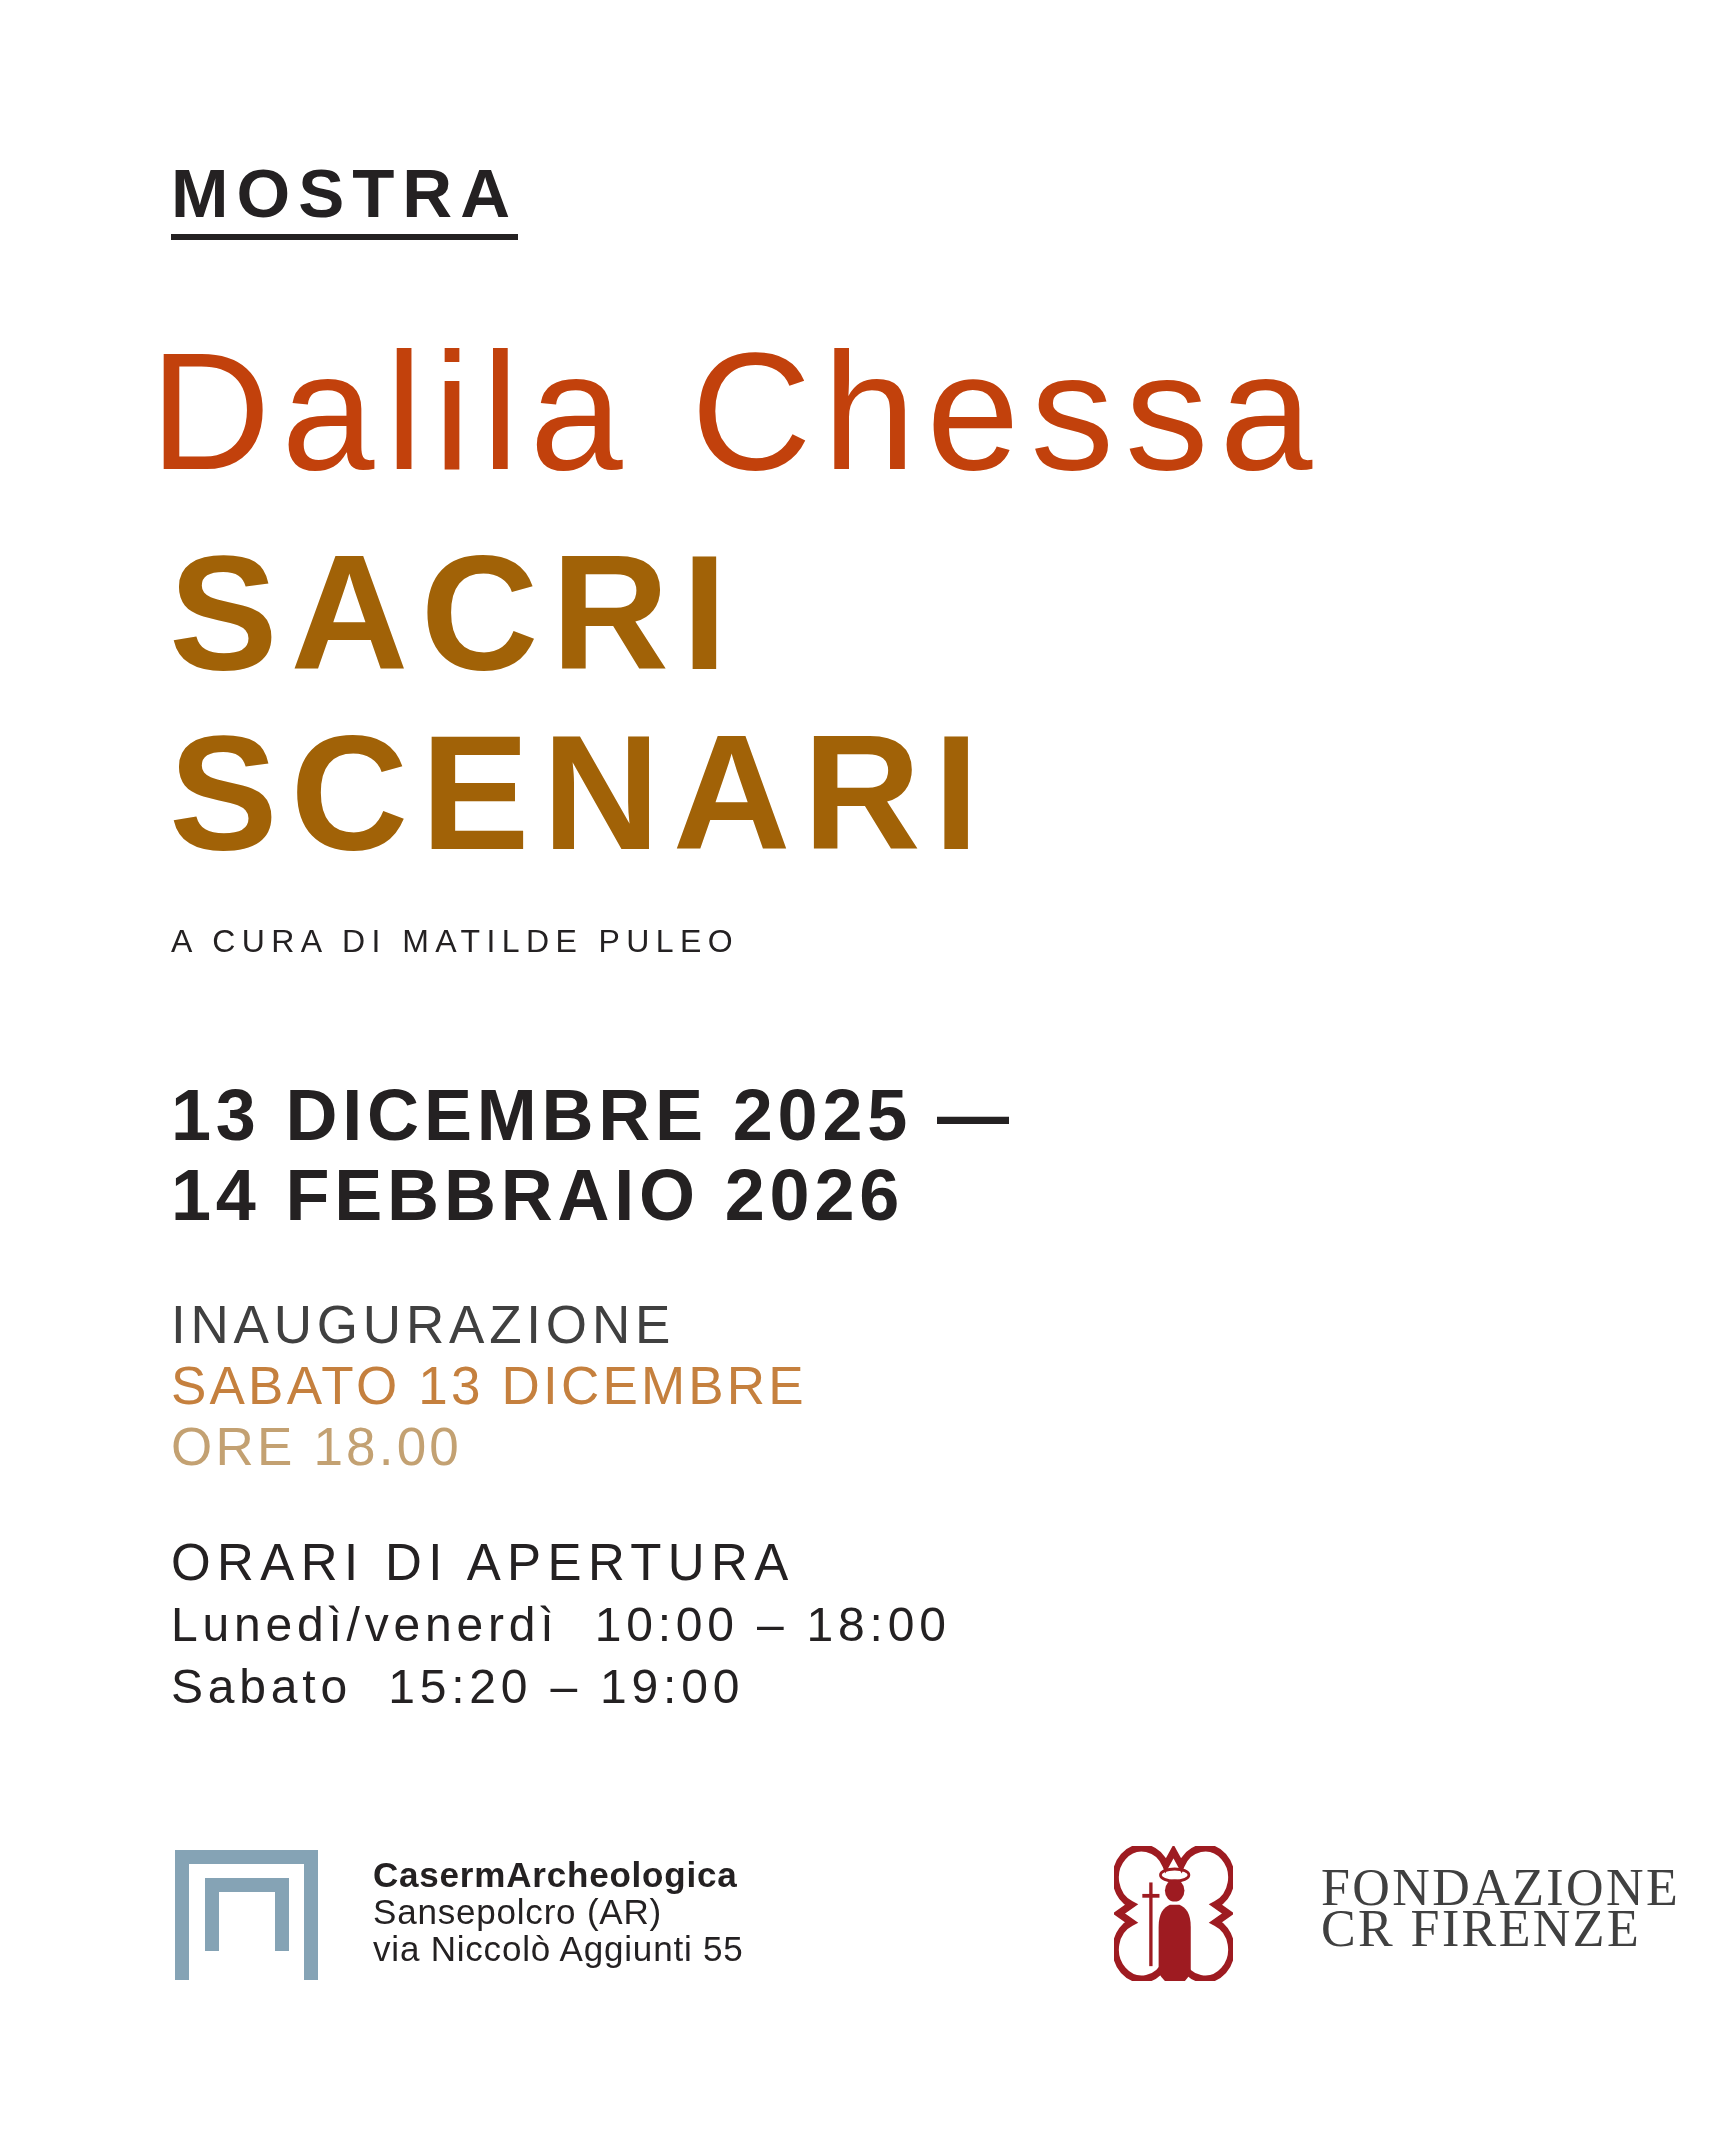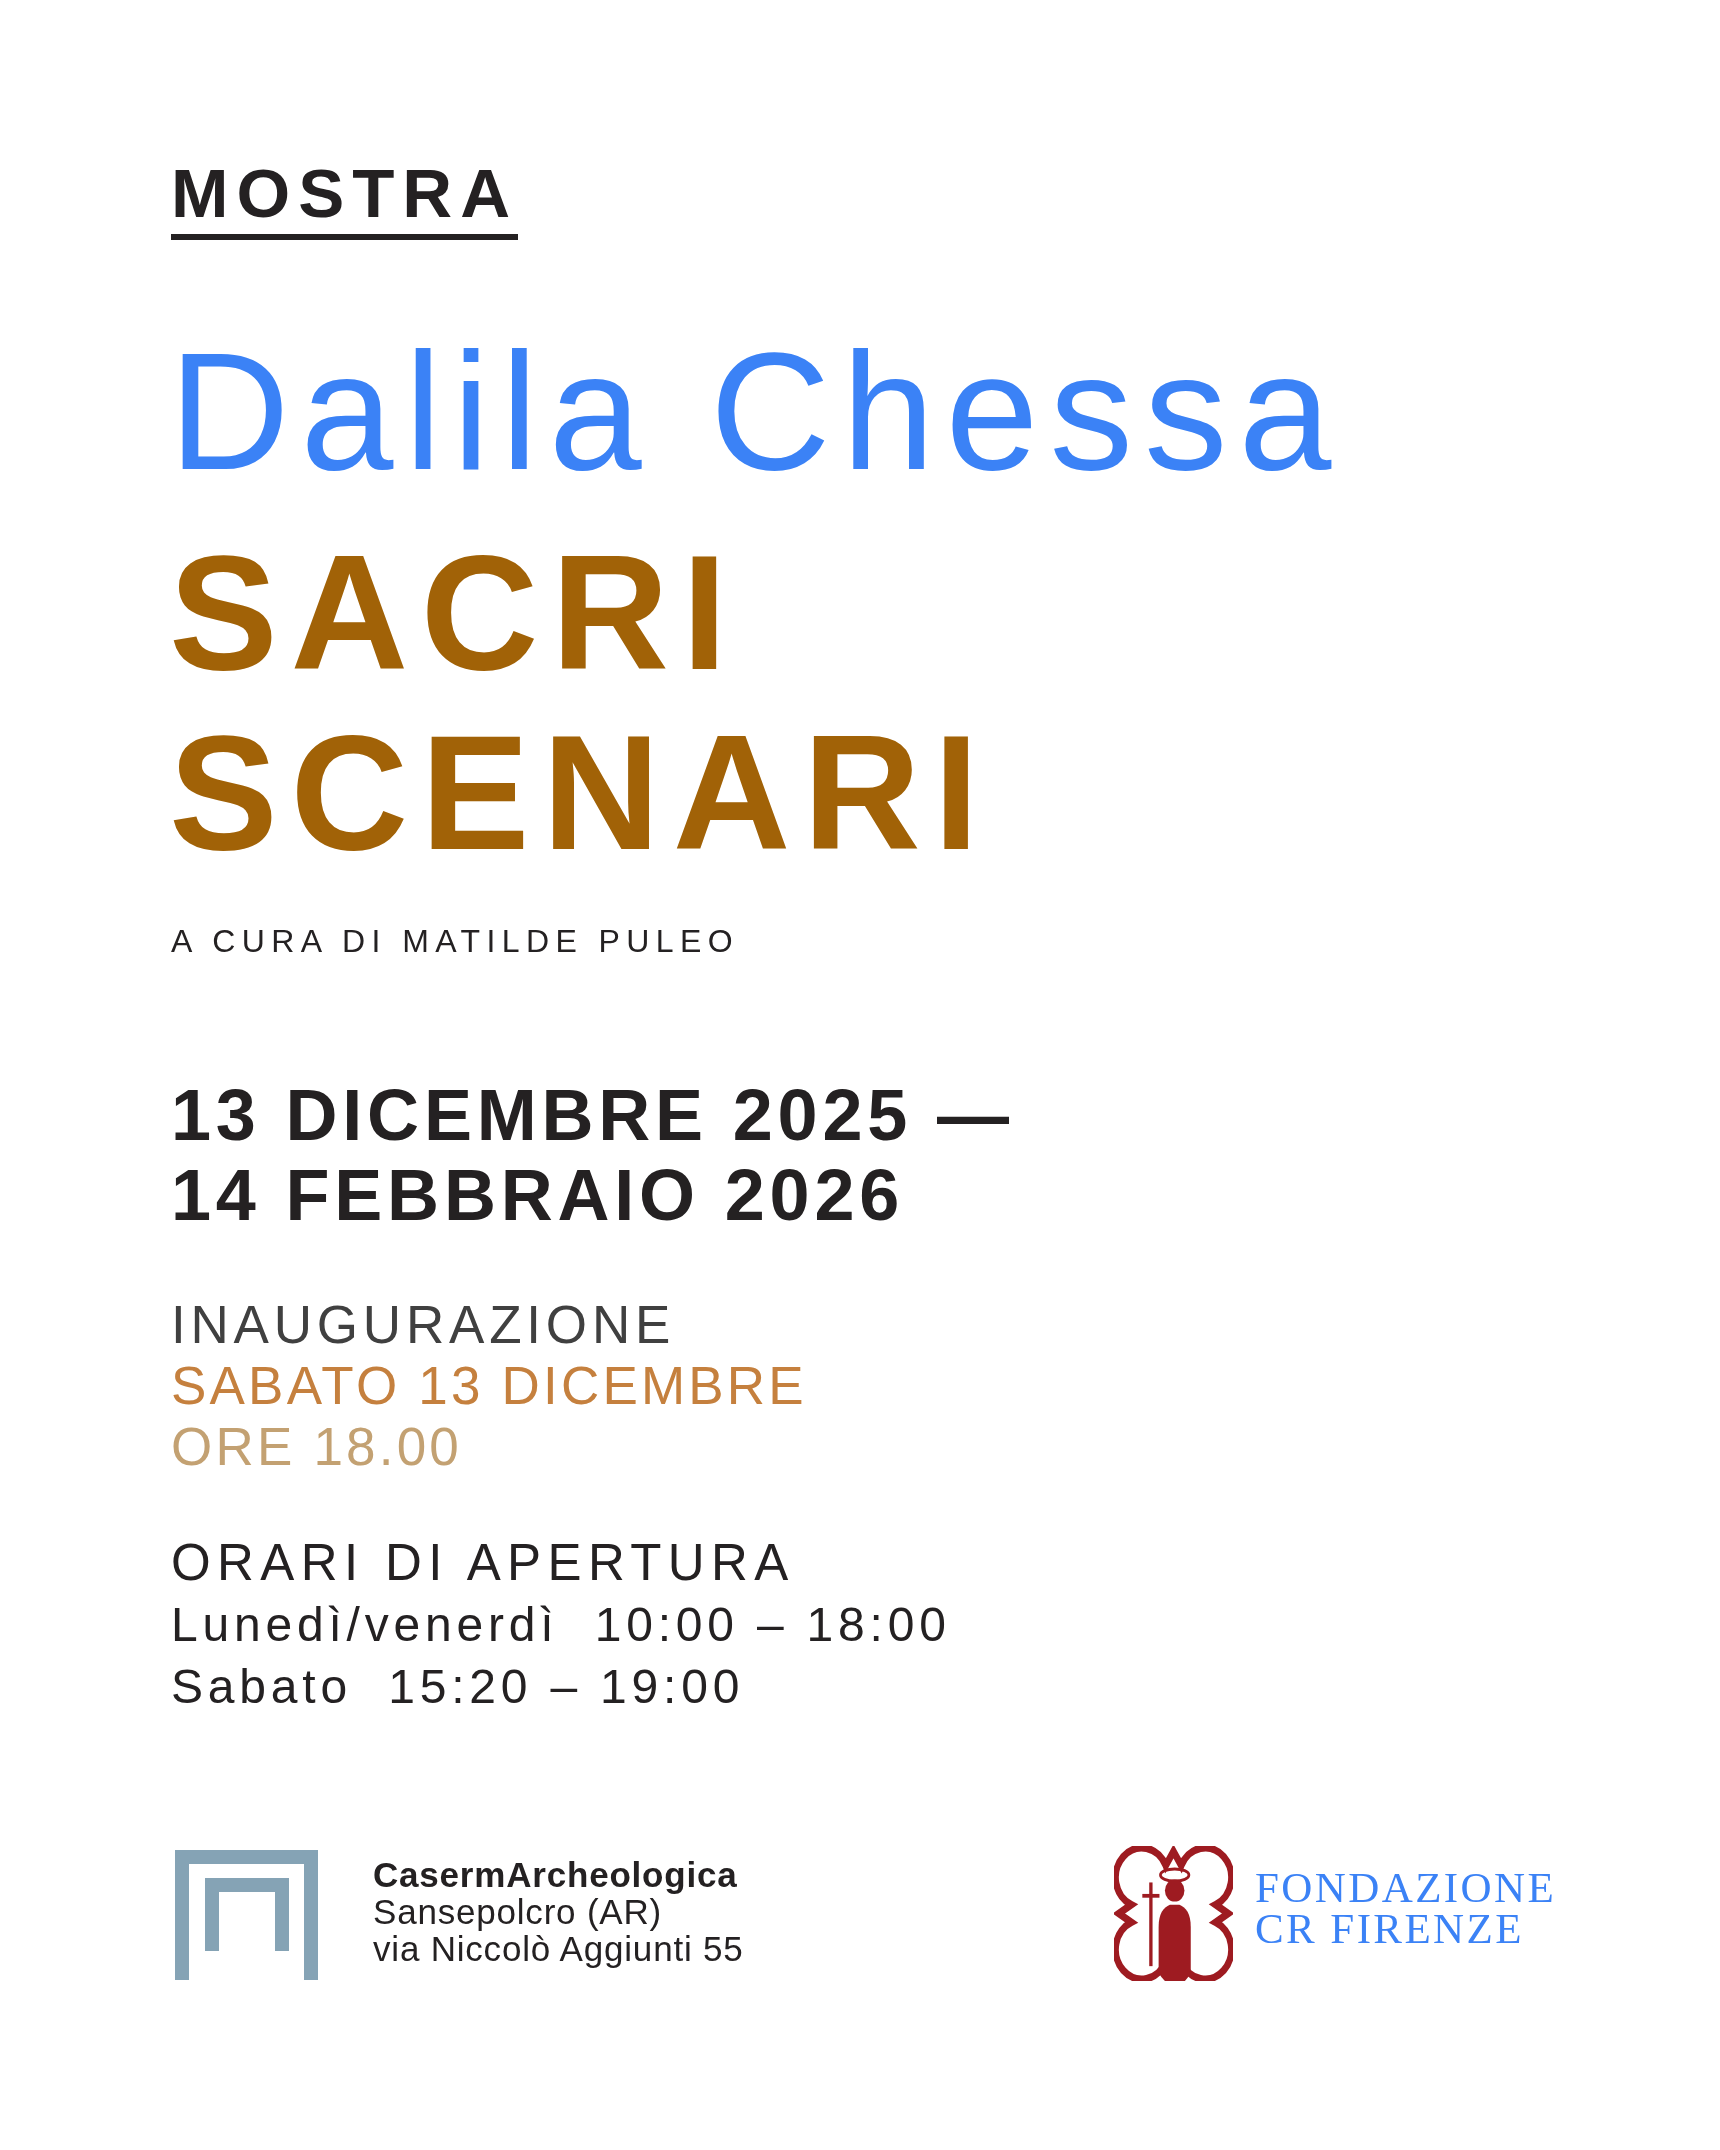--- a/index.html
+++ b/index.html
@@ -14,23 +14,23 @@
   .abs{position:absolute;}
   .pre{white-space:pre-wrap;}
 
   .kicker{
     left:171px;top:159px;
     font-size:69px;font-weight:700;letter-spacing:8px;
     line-height:1;display:inline-block;
     border-bottom:6.4px solid #242122;padding-bottom:6px;
   }
   .artist{
-    left:169px;top:328px;
+    left:150px;top:328px;
     font-size:167px;font-weight:400;letter-spacing:11px;
-    line-height:1;color:#3b82f6;
+    line-height:1;color:#c2410c;
   }
   .title{
     left:169px;top:523px;
     font-size:163px;font-weight:700;letter-spacing:12.7px;
     line-height:180px;color:#a16207;
   }
   .curator{
     left:171px;top:924px;
     font-size:32px;font-weight:400;letter-spacing:6.4px;
     line-height:1.1;color:#242122;
@@ -68,24 +68,24 @@
   }
   .venue-text{
     left:373px;top:1856px;
     font-size:35px;line-height:37px;letter-spacing:0.8px;color:#242122;
   }
   .venue-text .b{font-weight:700;}
 
   
   .sponsor-logo{left:1114px;top:1846px;width:119px;height:135px;}
   .sponsor-text{
-    left:1255px;top:1867px;
+    left:1321px;top:1867px;
     font-family:"Liberation Serif","DejaVu Serif",serif;
-    font-size:43px;line-height:41px;letter-spacing:2.4px;
-    color:#3b82f6;font-weight:400;
+    font-size:52px;line-height:41px;letter-spacing:2.4px;
+    color:#404040;font-weight:400;
   }
 </style>
 </head>
 <body>
 
 <div id="poster">
 
   <div class="abs kicker">MOSTRA</div>
 
   <div class="abs artist">Dalila Chessa</div>

